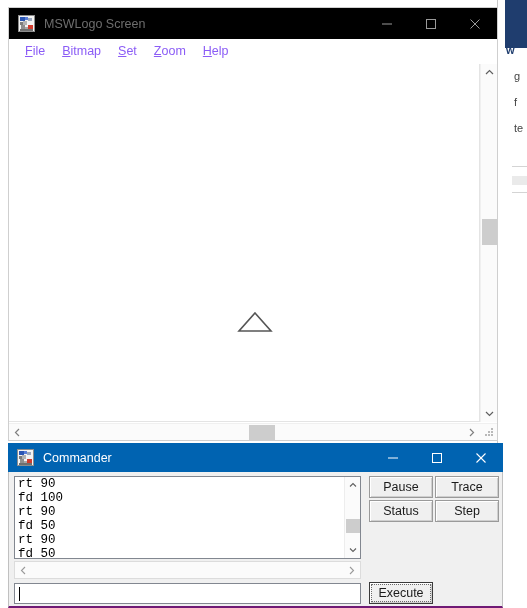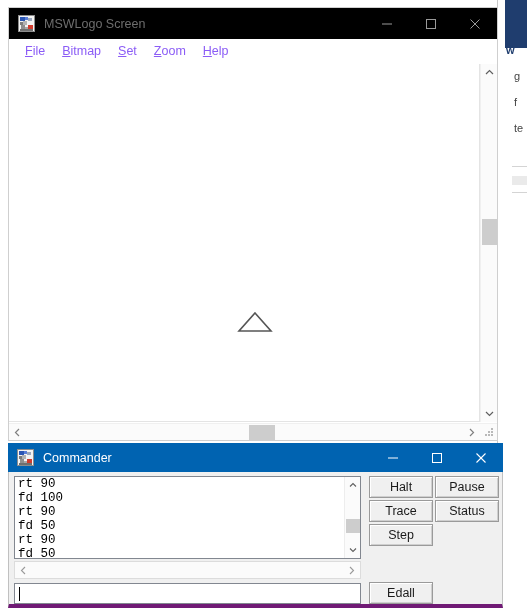--- a/index.html
+++ b/index.html
@@ -283,21 +283,21 @@
 
   .cmd-body {
     position: absolute;
     left: 0;
     top: 29px;
     width: 495px;
     height: 136px;
     background: #f0f0f0;
     border-left: 1px solid #c0c0c0;
     border-right: 1px solid #c0c0c0;
-    border-bottom: 4px solid #701a75;
+    border-bottom: 2px solid #701a75;
     box-sizing: border-box;
   }
 
   .history-wrap {
     position: absolute;
     left: 5px;
     top: 4px;
     width: 347px;
     height: 83px;
     background: #ffffff;
@@ -599,27 +599,26 @@
               <polyline points="2,1 5.5,4.5 2,8" fill="none" stroke="#9a9a9a" stroke-width="1.1"></polyline>
             </svg>
         </div>
       </div>
 
       <div class="cmd-input">
         <div class="caret"></div>
       </div>
 
       <div class="btn-grid">
-        <button class="lbtn">Halt</button>
         <button class="lbtn">Pause</button>
         <button class="lbtn">Trace</button>
         <button class="lbtn">Status</button>
         <button class="lbtn">Step</button>
       </div>
 
       <div class="bottom-btns">
-        <button class="lbtn wide">Edall</button>
+        <button class="lbtn wide focused">Execute</button>
       </div>
 
     </div>
   </div>
 
 </div>
 
 </body></html>

